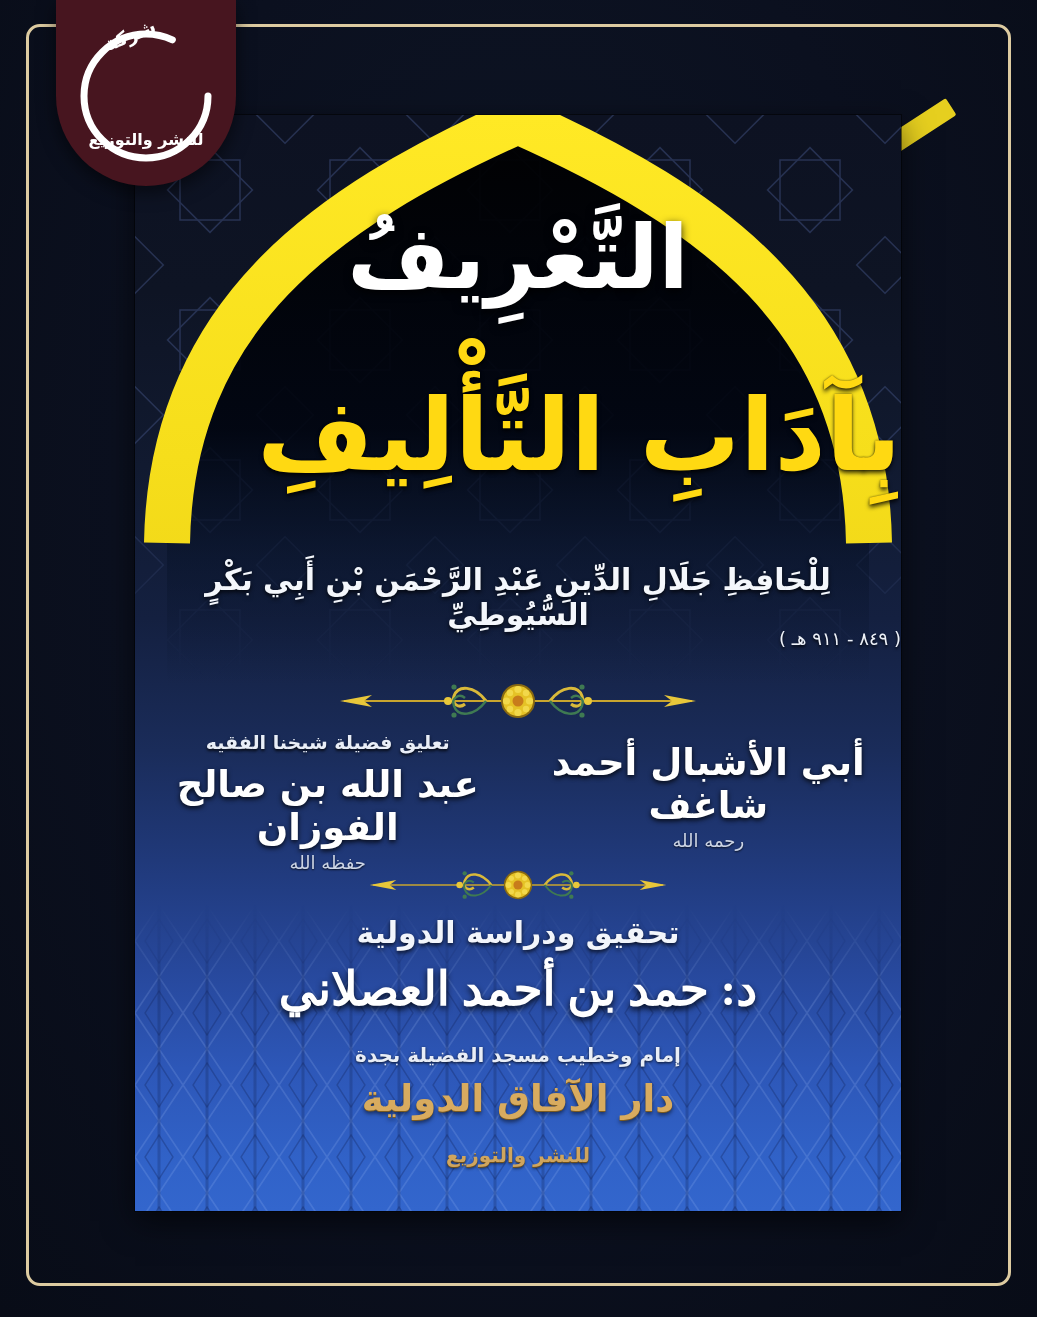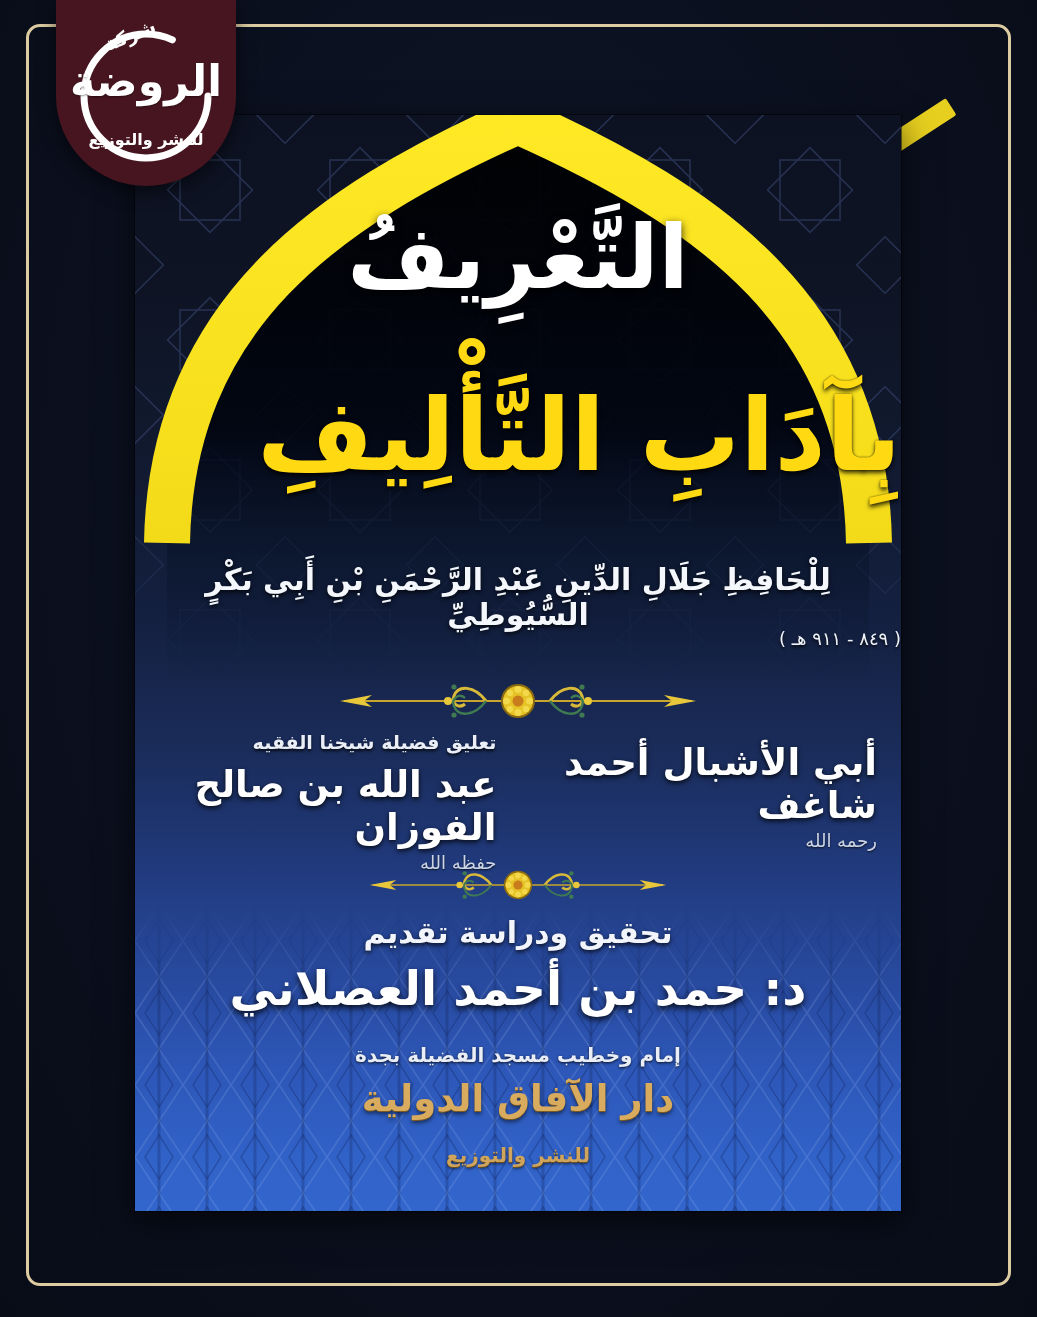--- a/index.html
+++ b/index.html
@@ -53,30 +53,30 @@
   .title2{top:258px;font-size:100px;font-weight:bold;color:#ffd912;
           text-shadow:0 3px 4px rgba(0,0,0,.75), 0 0 2px rgba(0,0,0,.6);line-height:1.25;text-align:right;}
   .author{top:447px;font-size:30px;color:#f4f7fc;font-weight:bold;
           text-shadow:0 2px 4px rgba(0,0,0,.8);}
   .dates{top:513px;font-size:18px;color:#eef2f9;text-shadow:0 2px 3px rgba(0,0,0,.8);text-align:right;}
   .orn{position:absolute;left:50%;transform:translateX(-50%);z-index:5;}
   .orn1{top:558px;}
   .orn2{top:746px;}
   .cols{position:absolute;top:616px;left:24px;right:24px;display:flex;
         direction:rtl;justify-content:space-between;z-index:5;}
-  .col{width:47%;direction:rtl;}
+  .col{width:47%;text-align:center;direction:rtl;}
   .role{font-size:19px;color:#e9eef7;font-weight:bold;text-shadow:0 2px 3px rgba(0,0,0,.8);}
   .cname{font-size:37px;color:#ffffff;font-weight:bold;margin-top:10px;
          text-shadow:0 2px 5px rgba(0,0,0,.85);}
   .blessing{font-size:18px;color:#dfe6f2;margin-top:3px;opacity:.9;
             text-shadow:0 1px 2px rgba(0,0,0,.8);}
   .tahqiq-label{top:800px;font-size:30px;font-weight:bold;color:#f2f5fb;
             text-shadow:0 2px 4px rgba(0,0,0,.8);}
   .tahqiq-name{top:846px;font-size:47px;font-weight:bold;color:#ffffff;
-            text-shadow:0 3px 6px rgba(0,0,0,.85);}
+            text-shadow:0 3px 6px rgba(0,0,0,.85);font-family:Liberation Serif, serif;}
   .tahqiq-sub{top:928px;font-size:20px;color:#e8edf6;font-weight:bold;
             text-shadow:0 1px 3px rgba(0,0,0,.8);}
   .pub-name{top:962px;font-size:37px;font-weight:bold;color:#d8ab5f;
             text-shadow:0 1px 0 #7a5a20, 0 3px 4px rgba(0,0,0,.55);}
   .pub-tag{top:1028px;font-size:20px;font-weight:bold;color:#cfa55e;
             text-shadow:0 1px 0 #6d4f1b, 0 2px 3px rgba(0,0,0,.55);}
 </style>
 </head>
 <body>
 
@@ -198,30 +198,29 @@
         <div class="role">تعليق فضيلة شيخنا الفقيه</div>
         <div class="cname">عبد الله بن صالح الفوزان</div>
         <div class="blessing">حفظه الله</div>
       </div>
     </div>
 
     <svg class="orn orn2" width="300" height="48" viewBox="0 0 360 56">
       <use href="#ornament"></use>
     </svg>
 
-    <div class="ctext tahqiq-label">تحقيق ودراسة تقديم</div>
+    <div class="ctext tahqiq-label">تحقيق ودراسة الدولية</div>
     <div class="ctext tahqiq-name">د: حمد بن أحمد العصلاني</div>
     <div class="ctext pub-name">دار الآفاق الدولية</div>
 
     <div class="ctext tahqiq-sub">إمام وخطيب مسجد الفضيلة بجدة</div>
     <div class="ctext pub-tag">للنشر والتوزيع</div>
   </div>
 
   <div class="logo">
     <svg width="180" height="186" viewBox="0 0 180 186">
       <circle cx="90" cy="96" r="62" fill="none" stroke="#ffffff" stroke-width="7" pathLength="100" stroke-dasharray="82 18" stroke-linecap="round"></circle>
     </svg>
     <div class="logo-top">شركة</div>
-    <div class="logo-name">الروضة</div>
     <div class="logo-bottom">للنشر والتوزيع</div>
   </div>
 
 </div>
 
 </body></html>

